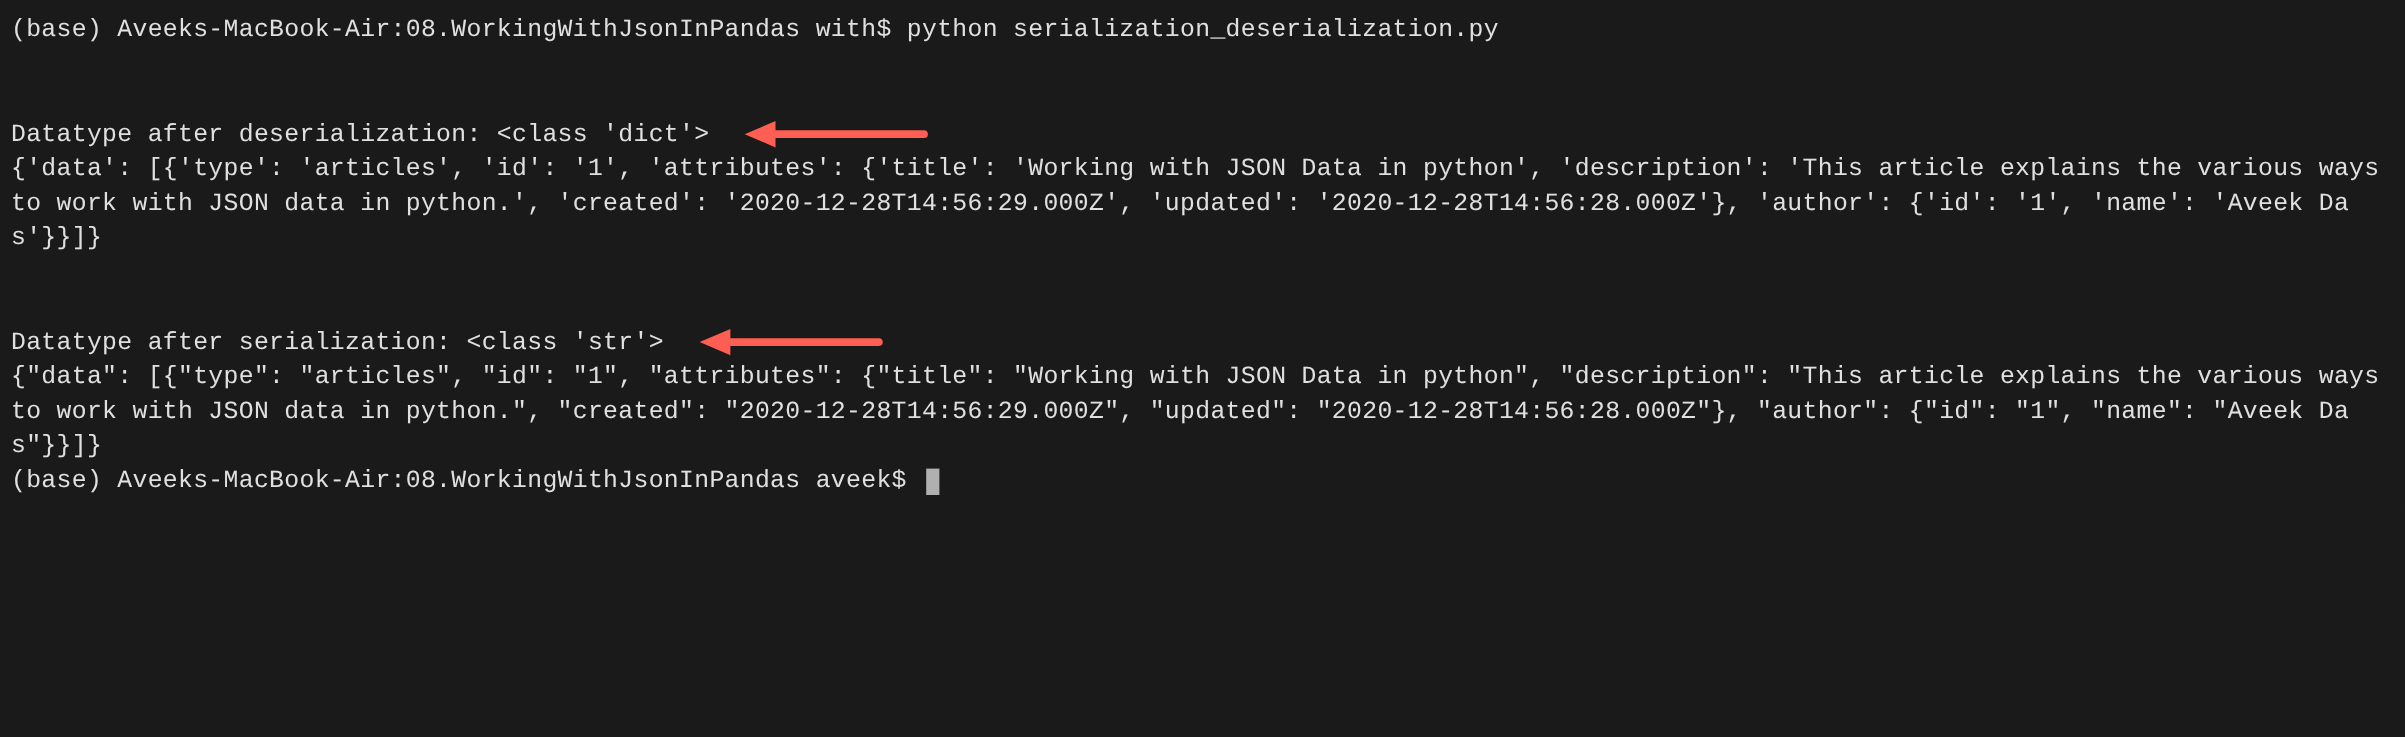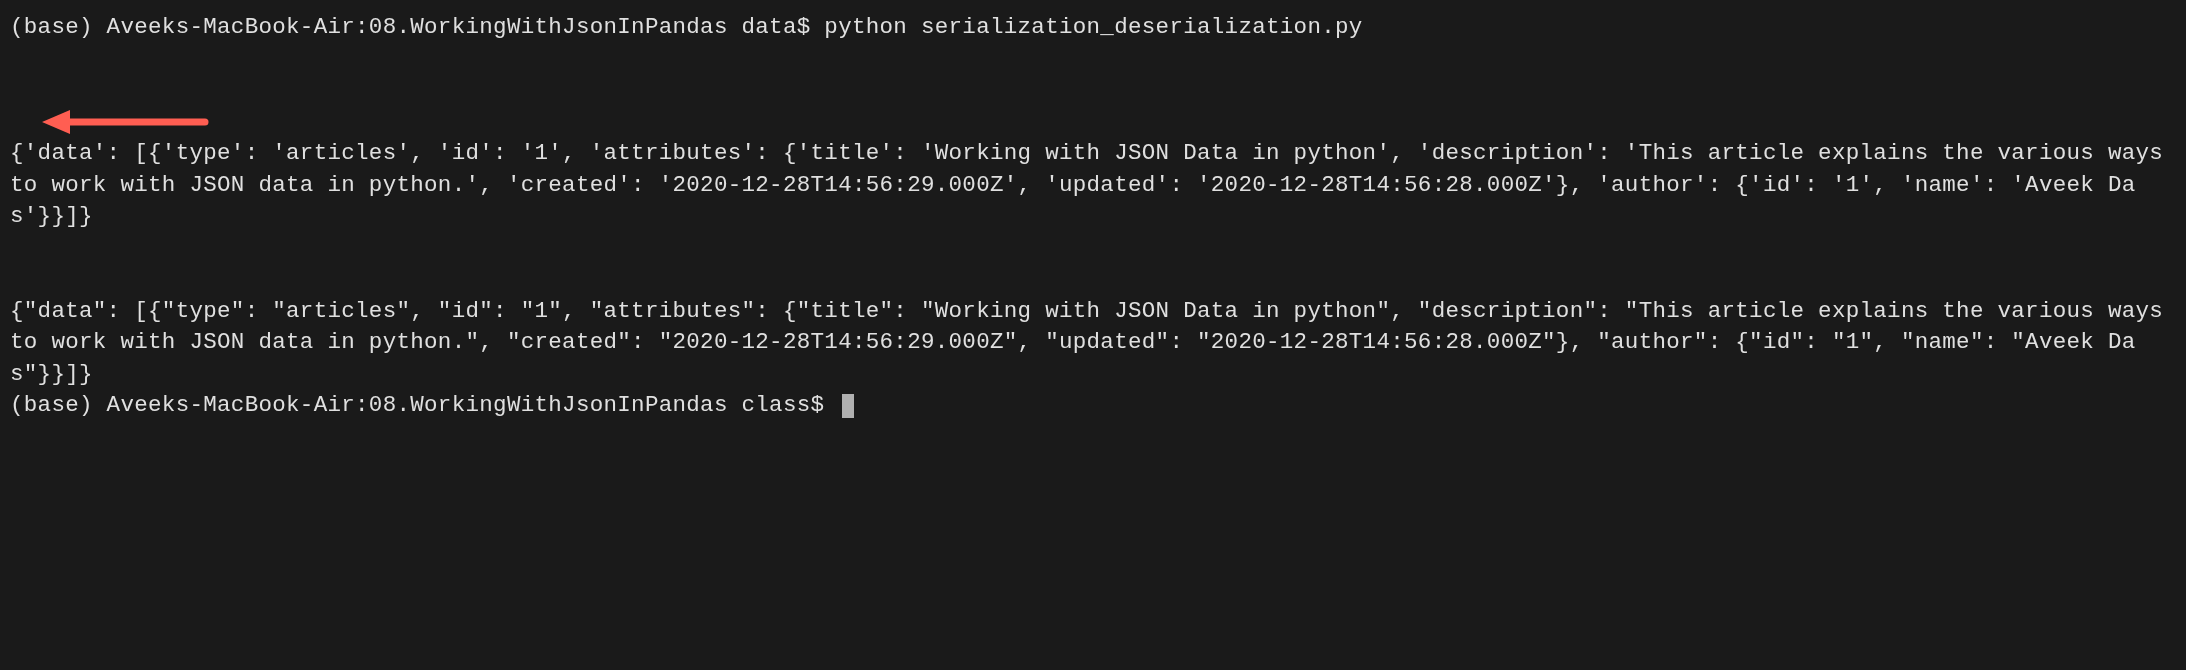--- a/index.html
+++ b/index.html
@@ -42,25 +42,29 @@
       margin-left: 4px;
     }
     .blank-line {
       height: 1.4em;
     }
   </style>
 </head>
 <body>
 
 <div id="terminal-container">
-    <div class="terminal-line">(base) Aveeks-MacBook-Air:08.WorkingWithJsonInPandas data$ python serialization_deserialization.py</div>
+    <div class="terminal-line">(base) Aveeks-MacBook-Air:08.WorkingWithJsonInPandas with$ python serialization_deserialization.py</div>
     <div class="blank-line"></div>
     <div class="blank-line"></div>
-    <div class="terminal-line"><span class="arrow"><svg width="170" height="30" viewBox="0 0 170 30">
+    <div class="terminal-line"><span>Datatype after deserialization: &lt;class 'dict'&gt;</span><span class="arrow"><svg width="170" height="30" viewBox="0 0 170 30">
           <line x1="23" y1="15" x2="165" y2="15" stroke="#ff5e52" stroke-width="7" stroke-linecap="round"></line>
           <polygon points="2,15 30,3 30,27" fill="#ff5e52"></polygon>
         </svg></span></div>
     <div class="terminal-line">{'data': [{'type': 'articles', 'id': '1', 'attributes': {'title': 'Working with JSON Data in python', 'description': 'This article explains the various ways to work with JSON data in python.', 'created': '2020-12-28T14:56:29.000Z', 'updated': '2020-12-28T14:56:28.000Z'}, 'author': {'id': '1', 'name': 'Aveek Das'}}]}</div>
     <div class="blank-line"></div>
     <div class="blank-line"></div>
+    <div class="terminal-line"><span>Datatype after serialization: &lt;class 'str'&gt;</span><span class="arrow"><svg width="170" height="30" viewBox="0 0 170 30">
+          <line x1="23" y1="15" x2="165" y2="15" stroke="#ff5e52" stroke-width="7" stroke-linecap="round"></line>
+          <polygon points="2,15 30,3 30,27" fill="#ff5e52"></polygon>
+        </svg></span></div>
     <div class="terminal-line">{"data": [{"type": "articles", "id": "1", "attributes": {"title": "Working with JSON Data in python", "description": "This article explains the various ways to work with JSON data in python.", "created": "2020-12-28T14:56:29.000Z", "updated": "2020-12-28T14:56:28.000Z"}, "author": {"id": "1", "name": "Aveek Das"}}]}</div>
-    <div class="terminal-line"><span>(base) Aveeks-MacBook-Air:08.WorkingWithJsonInPandas class$ </span><span class="cursor"></span></div>
+    <div class="terminal-line"><span>(base) Aveeks-MacBook-Air:08.WorkingWithJsonInPandas aveek$ </span><span class="cursor"></span></div>
   </div>
 
 </body></html>

